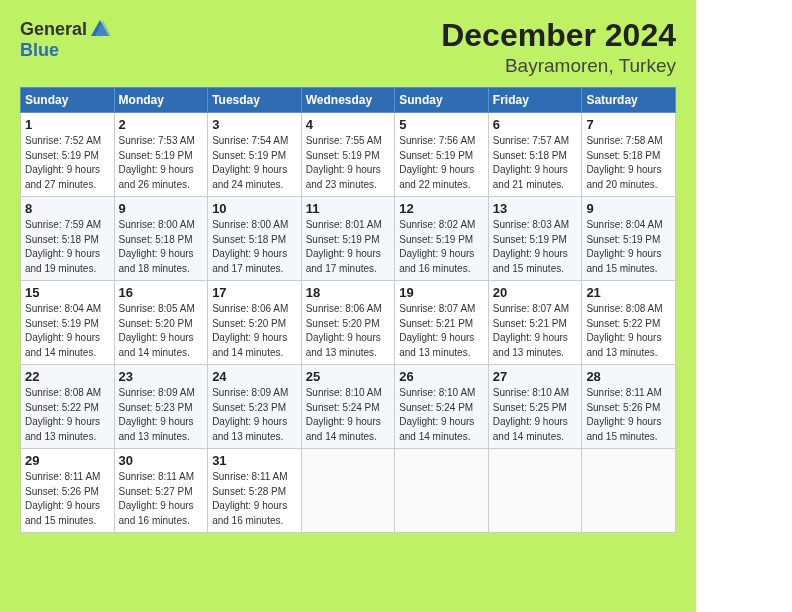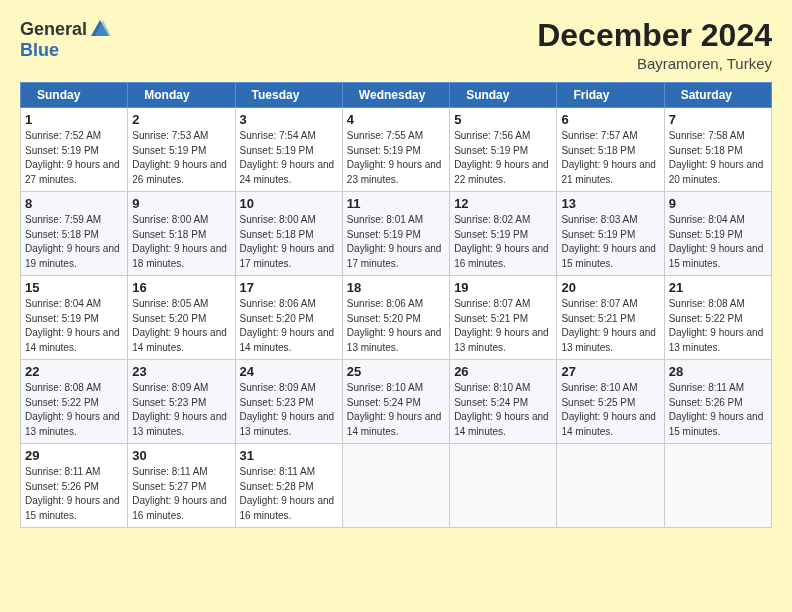--- a/index.html
+++ b/index.html
@@ -4,24 +4,24 @@
   <style>
     * { margin: 0; padding: 0; box-sizing: border-box; }
     body {
       font-family: Arial, sans-serif;
       background: #fff;
       width: 792px;
       height: 612px;
       overflow: hidden;
     }
     .page {
-      width: 792px;
+      width: 696px;
       height: 612px;
       padding: 18px 20px 12px 20px;
-      background: #fef9c3;
+      background: #bef264;
     }
     .header {
       display: flex;
       justify-content: space-between;
       align-items: flex-start;
       margin-bottom: 10px;
     }
     .logo {
       display: flex;
       flex-direction: column;
@@ -51,35 +51,35 @@
       text-align: right;
     }
     .month-title {
       font-size: 32px;
       font-weight: bold;
       color: #222;
       line-height: 1.1;
       margin-left: 34px;
     }
     .location-title {
-      font-size: 15px;
+      font-size: 19px;
       color: #444;
       margin-top: 2px;
     }
     .calendar {
       width: 100%;
       border-collapse: collapse;
       table-layout: fixed;
     }
     .calendar thead tr th {
       background: #2e6db4;
       color: #fff;
       font-size: 12px;
       font-weight: bold;
-      padding: 5px 16px;
+      padding: 5px 4px;
       text-align: left;
       border: 1px solid #5a8fd4;
     }
     .calendar tbody tr td {
       border: 1px solid #ccc;
       vertical-align: top;
       padding: 4px 4px 3px 4px;
       font-size: 9.5px;
       color: #333;
       background: #fff;

